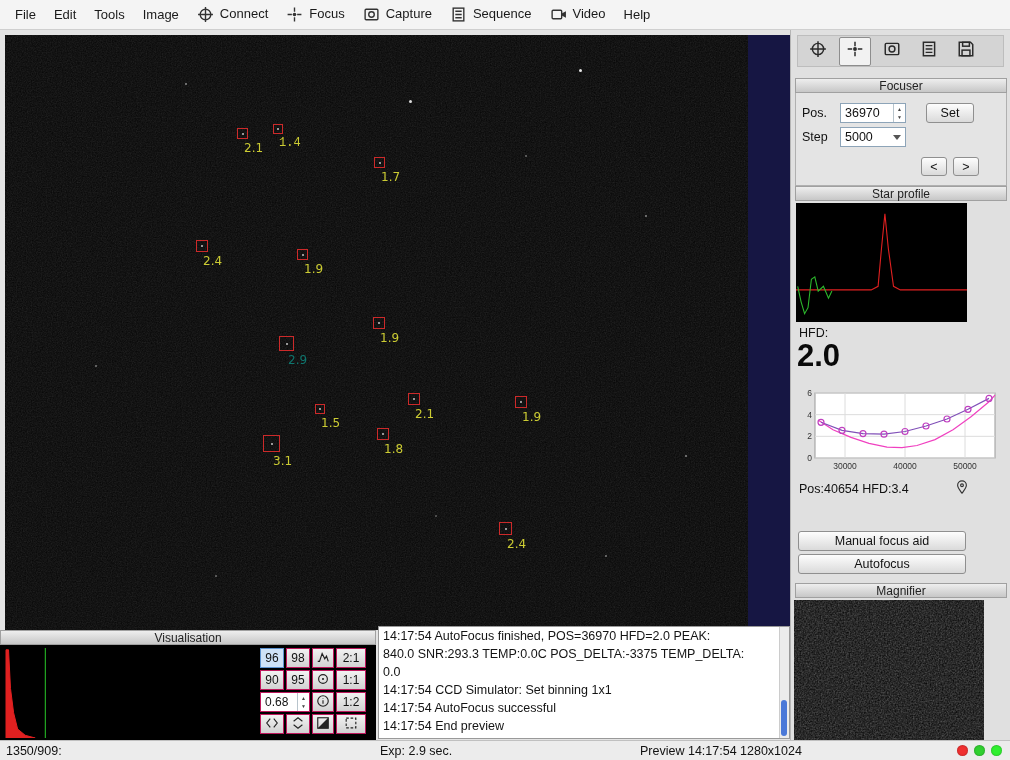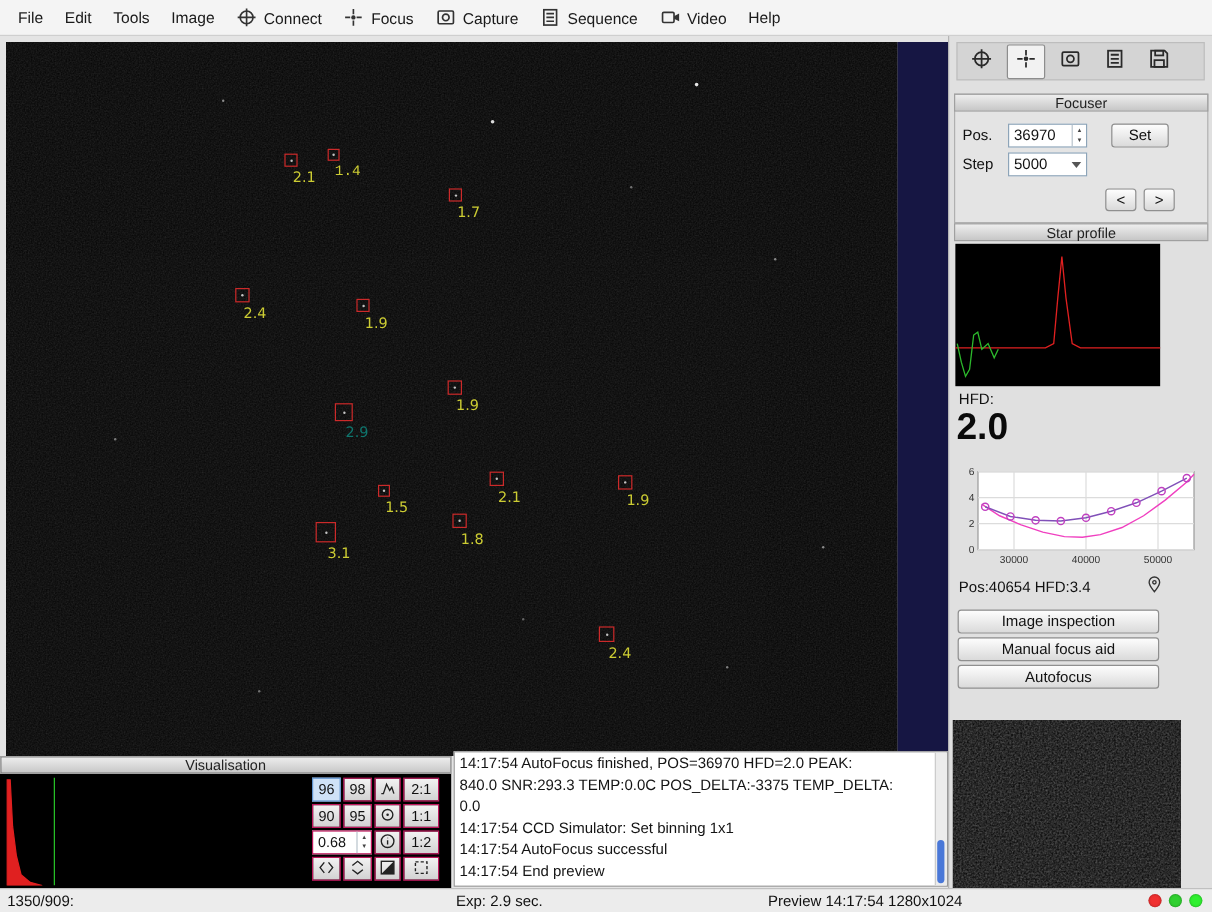--- a/index.html
+++ b/index.html
@@ -1,20 +1,20 @@
 <!DOCTYPE html>
 <html><head>
 <meta charset="utf-8">
 <style>
   html,body{margin:0;padding:0;}
   .app{position:relative;width:1010px;height:760px;background:#e4e4e4;font-family:"Liberation Sans",sans-serif;overflow:hidden;-webkit-user-select:none;}
 
   
   .menubar{position:absolute;left:0;top:0;width:1010px;height:30px;background:#f4f4f4;border-bottom:1px solid #cfcfcf;display:flex;align-items:center;padding-left:6px;box-sizing:border-box;font-size:13px;color:#1a1a1a;}
-  .menu-item{display:flex;align-items:flex-end;gap:6px;padding:5px 9px;cursor:default;white-space:nowrap;}
+  .menu-item{display:flex;align-items:flex-start;gap:6px;padding:5px 9px;cursor:default;white-space:nowrap;}
   .menu-item .mi{display:flex;align-items:center;}
 
   
   .image-area{position:absolute;left:5px;top:35px;width:743px;height:595px;background:#060606;overflow:hidden;}
   .image-area svg.noise{position:absolute;left:0;top:0;}
   .fstar{position:absolute;background:#fff;border-radius:50%;}
   .marker{position:absolute;border:1px solid #c22;box-sizing:border-box;}
   .star-label{position:absolute;font-size:12px;font-family:"DejaVu Sans",sans-serif;}
   .blue-strip{position:absolute;left:748px;top:35px;width:42px;height:595px;background:#161643;}
 
@@ -298,24 +298,24 @@
       </svg>
 
     <div class="vcurve-status">
       <span>Pos:40654 HFD:3.4</span>
       <span class="pin" id="pinIcon"><svg width="14" height="14" viewBox="0 0 16 16" fill="none" stroke="#333" stroke-width="1.3" xmlns="http://www.w3.org/2000/svg">
             <path d="M8 15c3-4 5-6 5-9a5 5 0 1 0-10 0c0 3 2 5 5 9z"></path>
             <circle cx="8" cy="6" r="1.6"></circle>
           </svg></span>
     </div>
 
-    <button class="btn side-btn" style="top:478px">Image inspection</button>
     <button class="btn side-btn" style="top:501px">Manual focus aid</button>
     <button class="btn side-btn" style="top:524px">Autofocus</button>
 
+    <div class="ptitle mag-title">Magnifier</div>
     <div class="magnifier">
       <svg width="190" height="140" xmlns="http://www.w3.org/2000/svg">
         <defs>
           <filter id="nf2" x="0" y="0" width="100%" height="100%">
             <feTurbulence type="fractalNoise" baseFrequency="0.65" numOctaves="2" stitchTiles="stitch"></feTurbulence>
             <feColorMatrix type="saturate" values="0"></feColorMatrix>
           </filter>
         </defs>
         <rect width="190" height="140" fill="#000"></rect>
         <rect width="190" height="140" filter="url(#nf2)" opacity="0.45"></rect>

